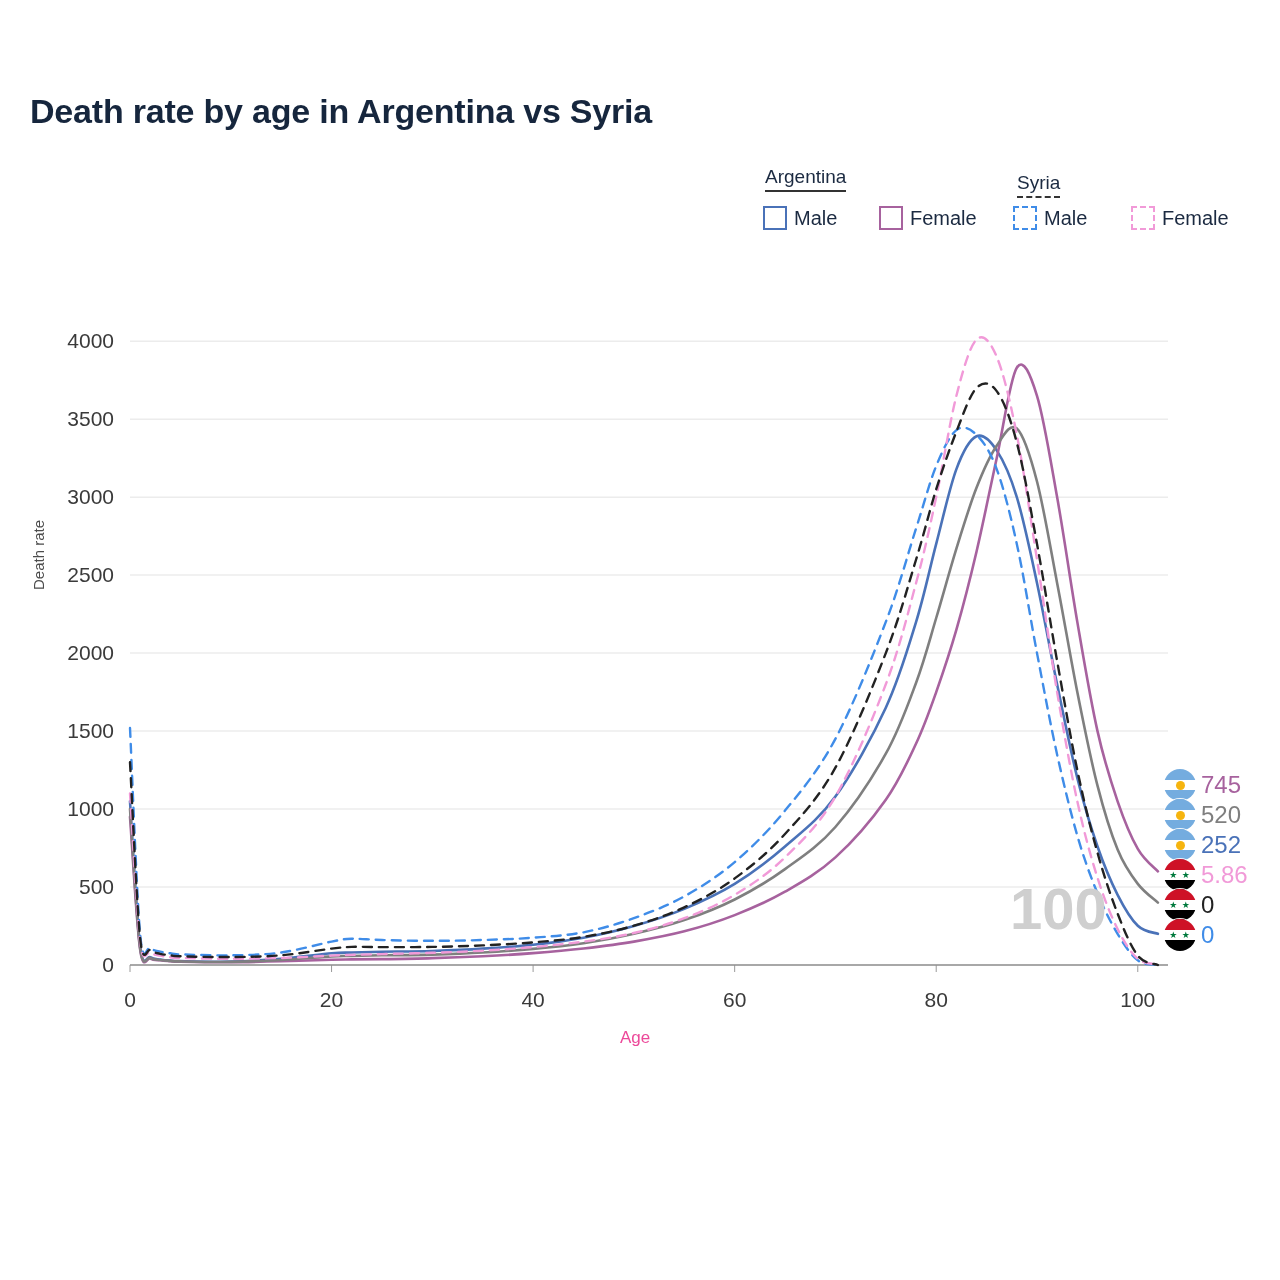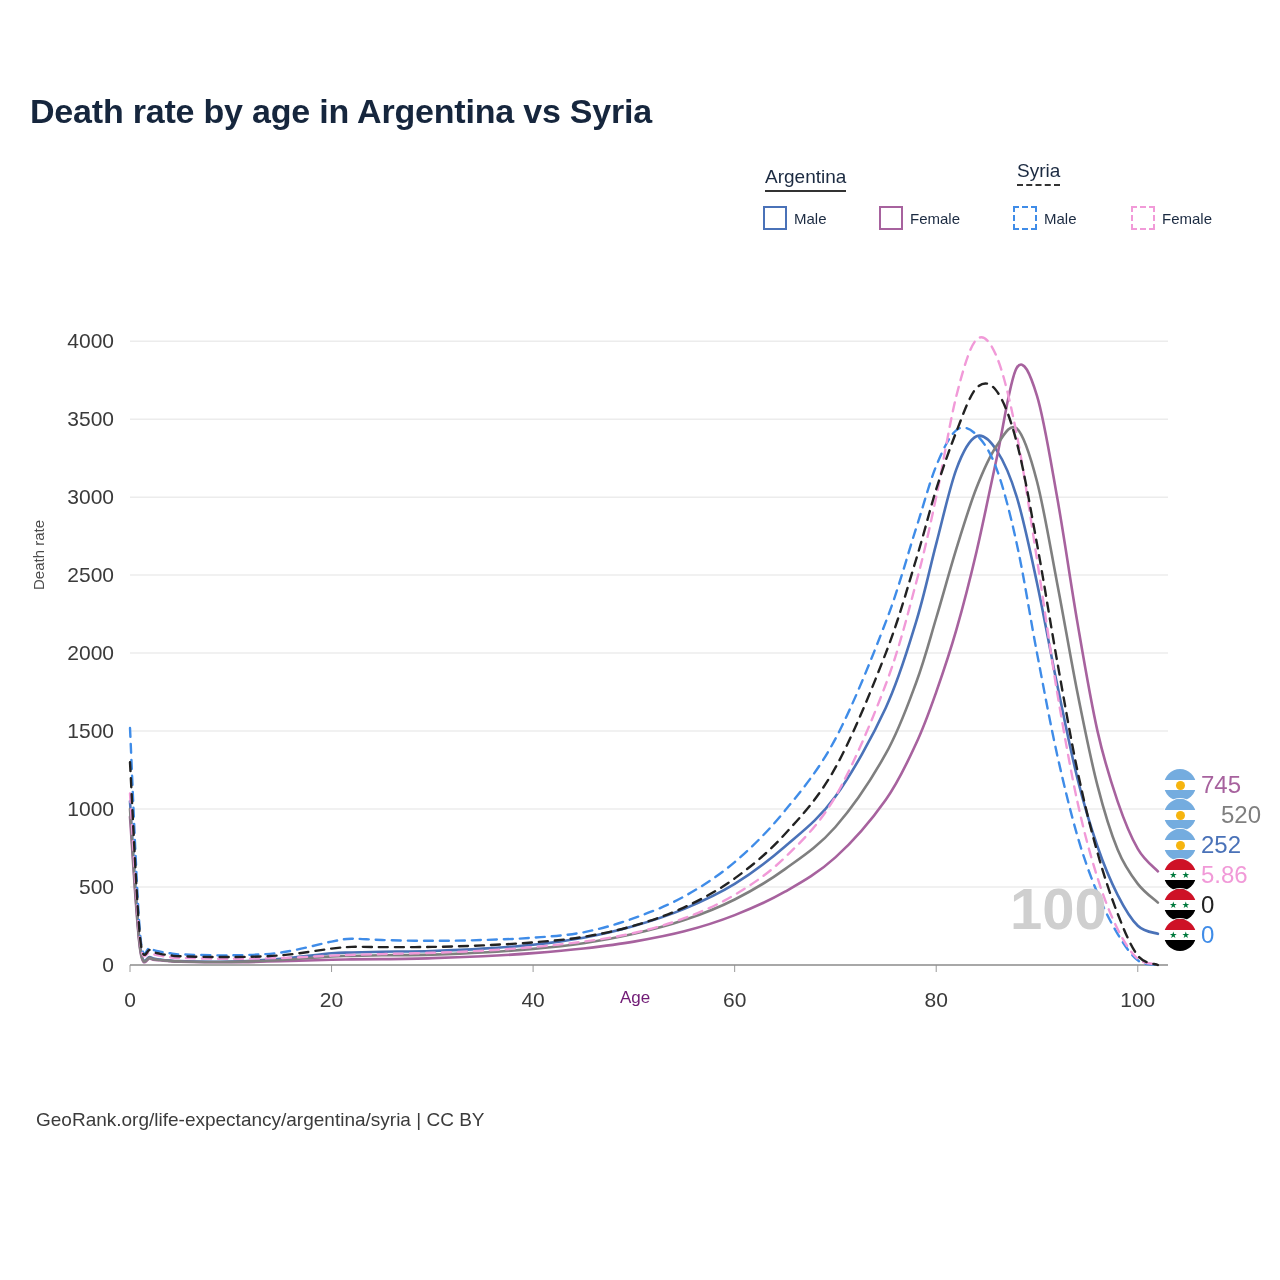--- a/index.html
+++ b/index.html
@@ -41,29 +41,29 @@
     position: absolute;
     font-size: 19px;
     color: #1b2a41;
     padding-bottom: 2px;
   }
   .legend-group-title .underline {
     border-bottom: 2px solid #333;
     padding-bottom: 3px;
   }
   .lg-arg { left: 10px; top: 6px; }
-  .lg-syr { left: 262px; top: 0; }
+  .lg-syr { left: 262px; top: 12px; }
   .lg-syr .underline { border-bottom: 2px dashed #333; }
   .legend-item {
     position: absolute;
     top: 46px;
     display: flex;
     align-items: center;
     gap: 7px;
-    font-size: 15px;
+    font-size: 20px;
     color: #1b2a41;
   }
   .swatch {
     width: 20px;
     height: 20px;
     background: transparent;
     display: inline-block;
   }
   .sw-arg-male { border: 2px solid #4a72b8; }
   .sw-arg-female { border: 2px solid #a7629e; }
@@ -87,23 +87,23 @@
     top: 590px;
     transform: rotate(-90deg);
     transform-origin: left top;
     font-size: 15px;
     color: #4c4c4c;
     white-space: nowrap;
   }
   .axis-label-x {
     position: absolute;
     left: 620px;
-    top: 988px;
+    top: 1028px;
     font-size: 17px;
-    color: #701a75;
+    color: #ec4899;
   }
   .watermark {
     position: absolute;
     left: 1010px;
     top: 875px;
     font-size: 58px;
     font-weight: bold;
     color: #cfcfcf;
     letter-spacing: 0px;
     z-index: 1;
@@ -152,21 +152,21 @@
     font-size: 9px;
     color: #007a3d;
     letter-spacing: 1px;
     line-height: 1;
   }
   .endval {
     font-size: 24px;
     white-space: nowrap;
   }
   .v-745 { color: #a7629e; }
-  .v-520 { color: #7f7f7f; margin-left: 20px; }
+  .v-520 { color: #7f7f7f; }
   .v-252 { color: #4a72b8; }
   .v-352 { color: #f19ad8; }
   .v-0a { color: #222222; }
   .v-0b { color: #3f8ce8; }
 
   .footer {
     position: absolute;
     left: 36px;
     top: 1105px;
     font-size: 19px;
@@ -285,16 +285,15 @@
       <span class="flag flag-sy"></span>
       <span class="endval v-0a">0</span>
     </div>
     <div class="endrow">
       <span class="flag flag-sy"></span>
       <span class="endval v-0b">0</span>
     </div>
   </div>
 
   <div class="footer">
-    <div>GeoRank.org/life-expectancy/argentina/syria | CC BY</div>
   </div>
 
 </div>
 
 </body></html>

